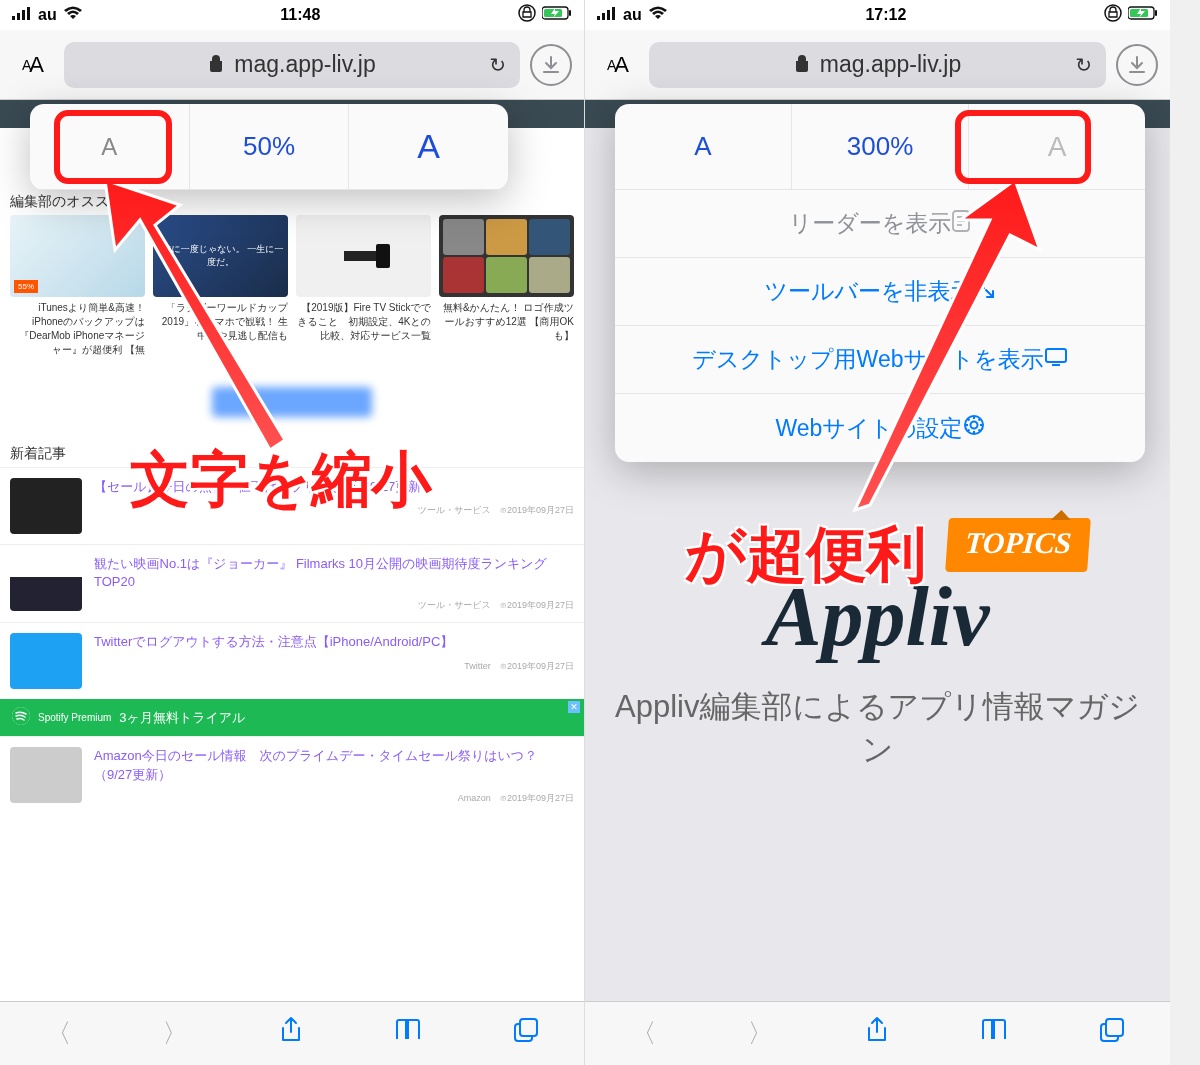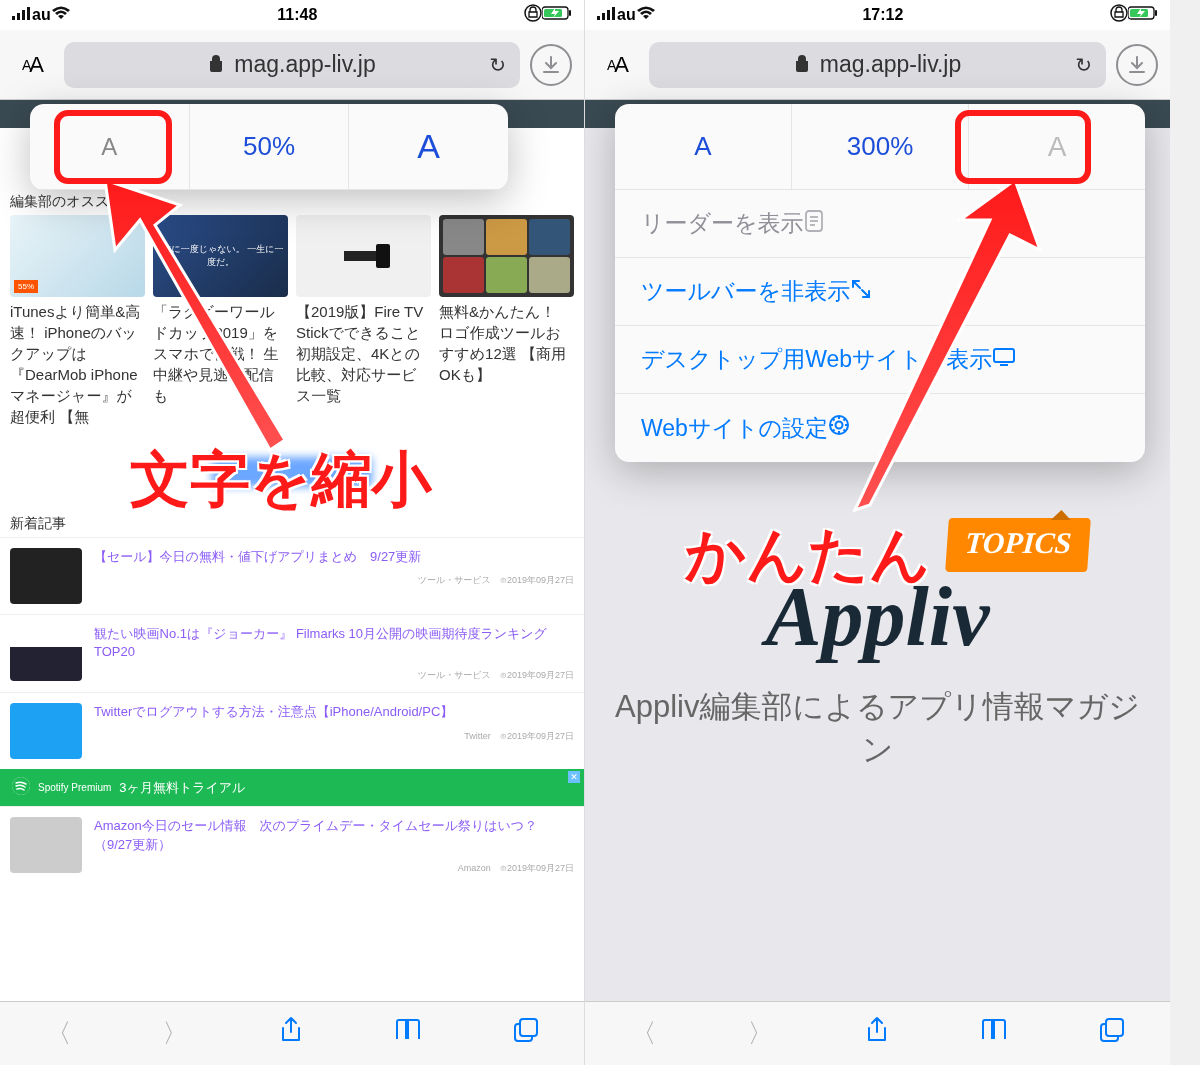--- a/index.html
+++ b/index.html
@@ -2,41 +2,41 @@
 <html><head>
 <meta charset="utf-8">
 <style>
 * { margin: 0; padding: 0; box-sizing: border-box; }
 body { font-family: -apple-system, "Hiragino Kaku Gothic ProN", sans-serif; background: #f0f0f0; width: 1200px; height: 1065px; display: flex; }
 .phone { width: 585px; height: 1065px; background: #fff; position: relative; overflow: hidden; }
 .phone-left { border-right: 1px solid #ddd; }
 
 
 .status-bar { height: 30px; display: flex; align-items: center; justify-content: space-between; padding: 0 12px; font-size: 16px; font-weight: 600; }
-.status-left, .status-right { display: flex; align-items: center; }
+.status-left, .status-right { display: flex; align-items: center; gap: 6px; }
 
 
 .address-bar-row { height: 70px; background: #f7f7f7; display: flex; align-items: center; padding: 0 12px; gap: 10px; border-bottom: 1px solid #ccc; }
 .aa-button { width: 42px; height: 36px; display: flex; align-items: center; justify-content: center; font-size: 20px; font-weight: 500; color: #000; }
 .aa-button .small { font-size: 14px; }
 .aa-button .big { font-size: 22px; margin-left: -2px; }
 .address-pill { flex: 1; background: #dcdbe0; border-radius: 10px; height: 46px; display: flex; align-items: center; justify-content: center; gap: 10px; color: #333; font-size: 23px; position: relative; }
 .address-pill .reload { position: absolute; right: 14px; font-size: 20px; }
 .download-btn { width: 42px; height: 42px; border: 2px solid #8e8e93; border-radius: 21px; display: flex; align-items: center; justify-content: center; color: #8e8e93; font-size: 20px; }
 
 
 .zoom-popover { position: absolute; left: 30px; top: 104px; width: 478px; background: #fafafa; border-radius: 14px; box-shadow: 0 10px 40px rgba(0,0,0,0.25); z-index: 10; }
 .phone-right .zoom-popover { left: 30px; width: 530px; }
 .zoom-row { display: flex; height: 86px; align-items: stretch; border-bottom: 1px solid #e5e5e5; }
 .zoom-cell { flex: 1; display: flex; align-items: center; justify-content: center; font-size: 26px; color: #1d4ed8; border-right: 1px solid #e5e5e5; }
 .zoom-cell:last-child { border-right: none; }
 .zoom-cell.small-a { font-size: 24px; color: #888; }
 .zoom-cell.big-a { font-size: 34px; font-weight: 500; }
 .zoom-pct { font-size: 26px; }
-.menu-row { display: flex; align-items: center; padding: 0 26px; height: 68px; font-size: 23px; color: #007aff; border-bottom: 1px solid #e5e5e5; justify-content: flex-start; }
+.menu-row { display: flex; align-items: center; padding: 0 26px; height: 68px; font-size: 23px; color: #007aff; border-bottom: 1px solid #e5e5e5; justify-content: center; }
 .menu-row:last-child { border-bottom: none; }
 .menu-row.disabled { color: #909099; }
 .menu-icon { font-size: 22px; color: #007aff; }
 
 .highlight-box { position: absolute; border: 6px solid #ff1a1a; border-radius: 14px; z-index: 20; }
 .arrow-overlay { position: absolute; z-index: 15; }
 .overlay-text { position: absolute; font-size: 60px; font-weight: bold; color: #ff1a1a; text-shadow: -2px -2px 0 #fff, 2px -2px 0 #fff, -2px 2px 0 #fff, 2px 2px 0 #fff; z-index: 25; }
 
 
 .left-content { position: absolute; top: 100px; left: 0; right: 0; bottom: 64px; overflow: hidden; background: #fff; }
@@ -47,21 +47,21 @@
 .logo-sub { font-size: 9px; color: #666; margin-top: 2px; }
 .section-title { font-size: 14px; color: #333; padding: 8px 10px 4px; }
 .featured-row { display: flex; gap: 8px; padding: 0 10px; }
 .feat-item { flex: 1; }
 .feat-thumb { width: 100%; height: 82px; background: #ccc; border-radius: 4px; }
 .feat-thumb.t1 { background: linear-gradient(135deg,#e8f4f8,#b8d8e8); position: relative; }
 .feat-thumb.t2 { background: linear-gradient(135deg,#2a4d8a,#1a2d4a); display:flex;align-items:center;justify-content:center;color:#fff;font-size:9px;text-align:center;padding:4px; }
 .feat-thumb.t3 { background: #f0f0f0; display:flex;align-items:center;justify-content:center; }
 .feat-thumb.t4 { background: #333; display: grid; grid-template-columns: repeat(3,1fr); gap: 2px; padding: 4px; }
 .feat-thumb.t4 > div { background: #888; border-radius: 3px; }
-.feat-title { font-size: 15px; color: #333; line-height: 1.4; margin-top: 4px; }
+.feat-title { font-size: 10px; color: #333; line-height: 1.4; margin-top: 4px; text-align: right; }
 .sale-badge { position: absolute; bottom: 4px; left: 4px; background: #ff5500; color: #fff; font-size: 8px; padding: 2px 4px; border-radius: 0; }
 .blur-strip { margin: 30px auto 20px; width: 160px; height: 30px; background: #6ba6ff; border-radius: 4px; filter: blur(4px); }
 .news-item { display: flex; gap: 12px; padding: 10px; border-top: 1px solid #eee; }
 .news-thumb { width: 72px; height: 56px; background: #bbb; border-radius: 4px; flex-shrink: 0; }
 .news-body { flex: 1; }
 .news-title { font-size: 13px; color: #8b5cf6; line-height: 1.4; }
 .news-meta { font-size: 9px; color: #aaa; text-align: right; margin-top: 8px; }
 .ad-banner { display: flex; align-items: center; background: #1db954; color: #fff; padding: 8px 12px; font-size: 13px; gap: 8px; position: relative; }
 .ad-x { position:absolute; top:2px; right:4px; width:12px; height:12px; background:#6cc0ff; font-size:9px; display:flex;align-items:center;justify-content:center;color:#fff; }
 
@@ -380,21 +380,21 @@
   <div class="highlight-box" style="left:370px;top:110px;width:136px;height:74px"></div>
   <svg class="arrow-overlay" style="left:250px;top:180px" width="220" height="340">
     <defs>
         <linearGradient id="ga2" x1="0" y1="1" x2="0" y2="0">
           <stop offset="0" stop-color="#ff5050"></stop>
           <stop offset="1" stop-color="#ff1a1a"></stop>
         </linearGradient>
       </defs>
     <path d="M20 330 L155 40 L125 40 L180 0 L205 70 L175 55 L35 325 Z" fill="url(#ga2)" stroke="#fff" stroke-width="3"></path>
   </svg>
-  <div class="overlay-text" style="left:100px;top:515px">かんたん</div>
+  <div class="overlay-text" style="left:100px;top:515px">が超便利</div>
 
   <div class="bottom-bar">
     <span class="tb-btn disabled">〈</span>
     <span class="tb-btn disabled">〉</span>
     <span class="tb-btn">
       <svg width="24" height="28" viewBox="0 0 24 28">
           <path d="M12 2 v14 M7 7 l5-5 5 5 M4 12 v12 h16 v-12" stroke="#007aff" stroke-width="2" fill="none" stroke-linecap="round" stroke-linejoin="round"></path>
         </svg>
     </span>
     <span class="tb-btn">

